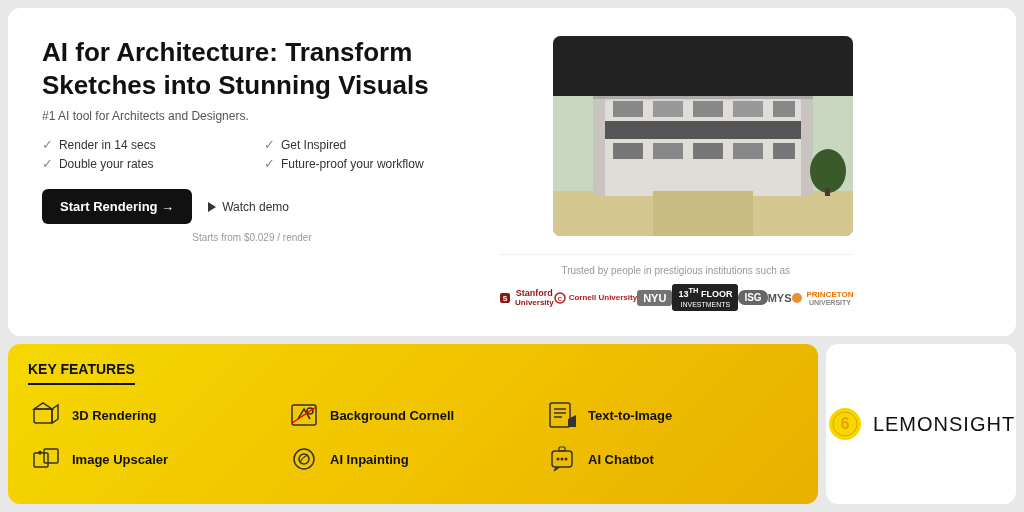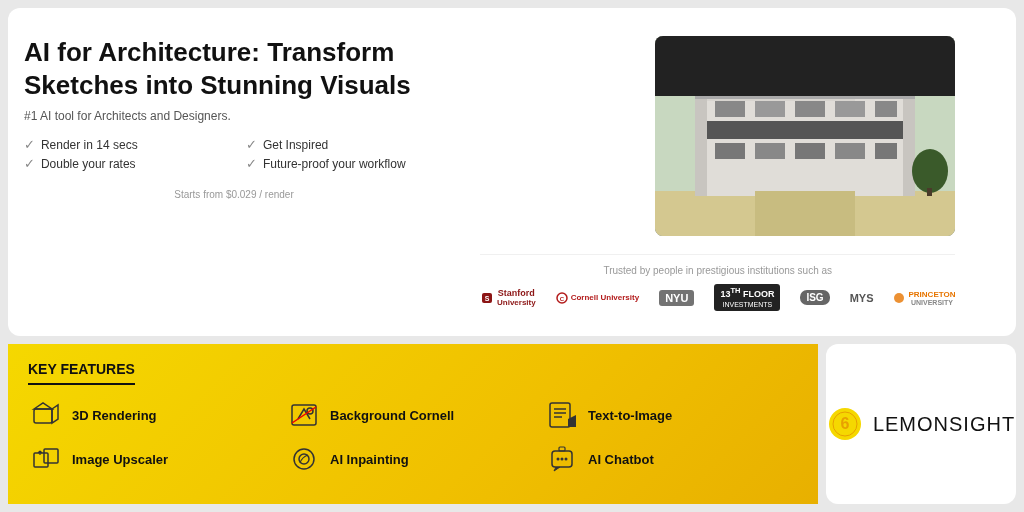--- a/index.html
+++ b/index.html
@@ -12,21 +12,21 @@
       display: flex;
       flex-direction: column;
       gap: 8px;
       padding: 8px;
     }
 
     
     .top-card {
       background: #fff;
       border-radius: 12px;
-      padding: 28px 16px;
+      padding: 28px 34px;
       display: flex;
       flex-direction: row;
       align-items: flex-start;
       justify-content: space-between;
       flex: 1;
       min-height: 0;
     }
 
     .top-left {
       max-width: 420px;
@@ -141,21 +141,20 @@
     .trusted-label {
       font-size: 10px;
       color: #999;
       margin-bottom: 8px;
     }
 
     .logos-row {
       display: flex;
       align-items: center;
       justify-content: center;
-      gap: 20px;
       flex-wrap: nowrap;
     }
 
     .logo-item {
       font-size: 10px;
       color: #555;
       display: flex;
       align-items: center;
       gap: 3px;
       white-space: nowrap;
@@ -171,21 +170,21 @@
     
     .bottom-row {
       display: flex;
       gap: 8px;
       height: 160px;
     }
 
     
     .features-card {
       background: linear-gradient(135deg, #f5d800 0%, #f0c000 60%, #e8b000 100%);
-      border-radius: 0;
+      border-radius: 12px;
       padding: 16px 20px;
       flex: 1;
     }
 
     .features-header {
       font-size: 14px;
       font-weight: 800;
       color: #111;
       border-bottom: 2px solid #111;
       padding-bottom: 6px;
@@ -291,20 +290,29 @@
         <div class="feature-item">
           <span class="check-icon">✓</span>
           <span>Double your rates</span>
         </div>
         <div class="feature-item">
           <span class="check-icon">✓</span>
           <span>Future-proof your workflow</span>
         </div>
       </div>
 
+      <div class="cta-row">
+        <button class="btn-primary">
+          <span>Start Rendering →</span>
+        </button>
+        <button class="btn-watch">
+          <span class="play-triangle"></span>
+          <span>Watch demo</span>
+        </button>
+      </div>
       <p class="price-note">Starts from $0.029 / render</p>
     </div>
 
     <div class="top-right">
       <div class="arch-image">
         <svg viewBox="0 0 300 200" xmlns="http://www.w3.org/2000/svg">
 
           <rect width="300" height="200" fill="#c8d8c0"></rect>
 
           <rect x="0" y="155" width="300" height="45" fill="#d4c890"></rect>

